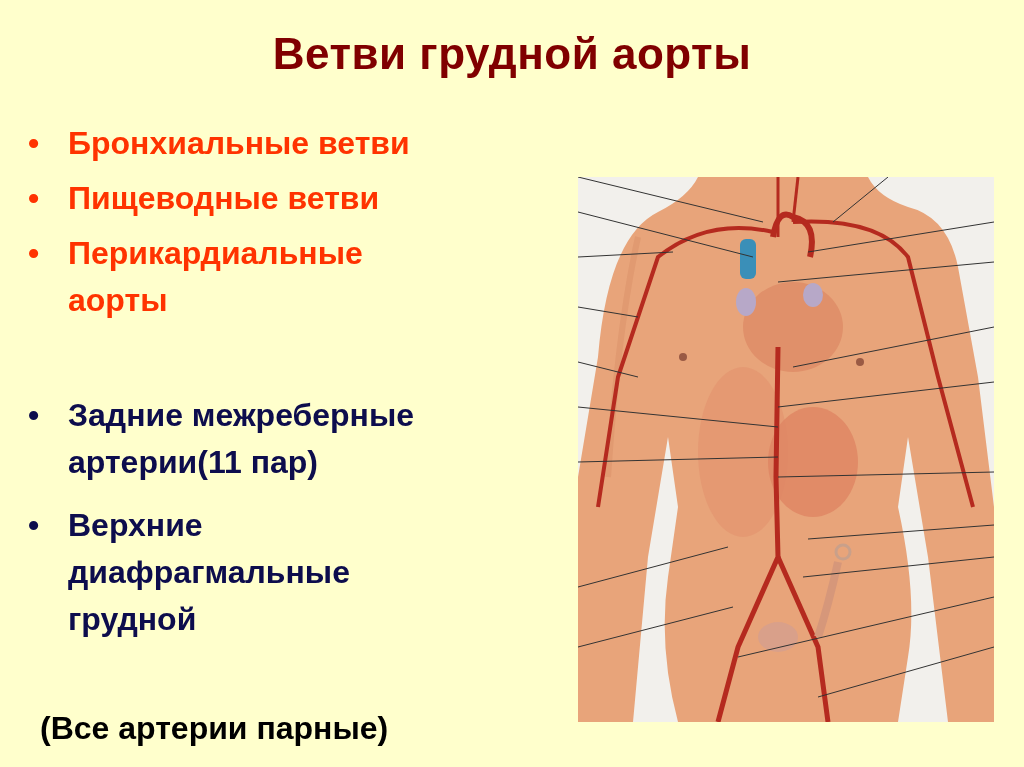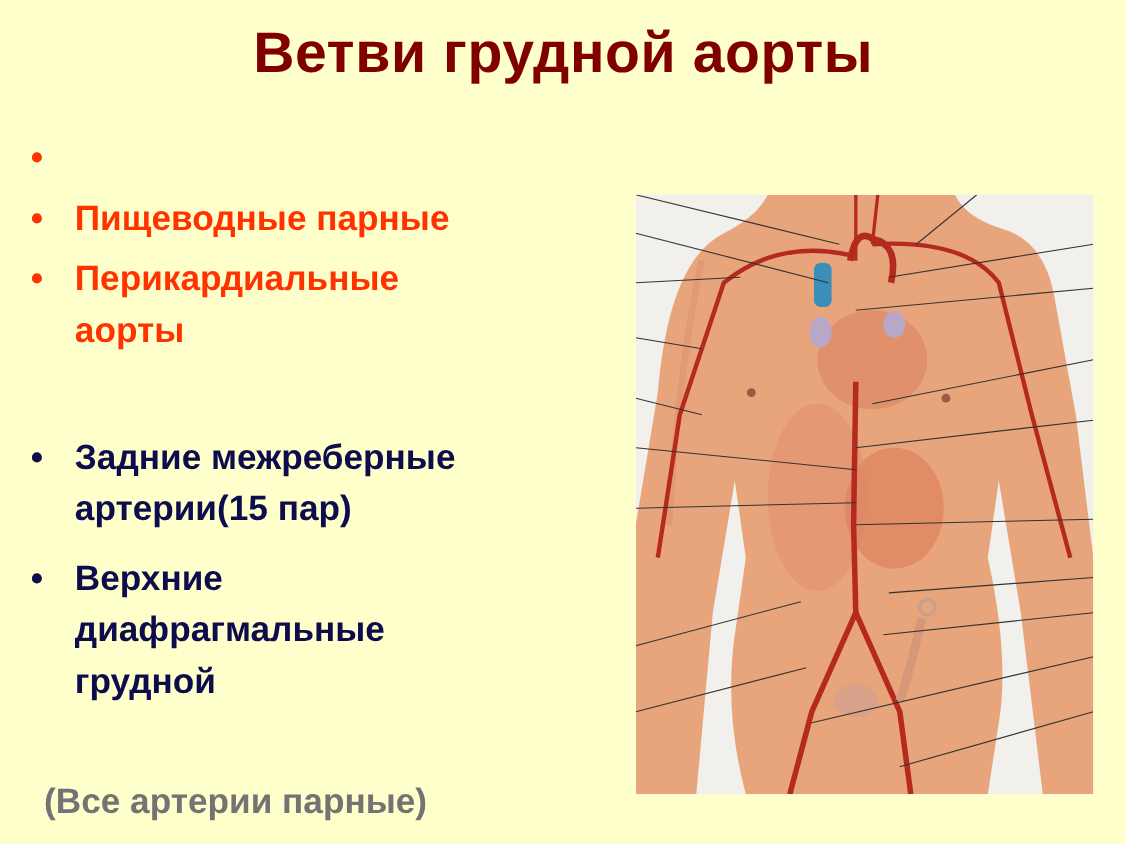--- a/index.html
+++ b/index.html
@@ -3,60 +3,61 @@
 <meta charset="utf-8">
 <style>
   html, body { margin:0; padding:0; }
   body {
     width:1024px; height:767px; overflow:hidden;
     background:#ffffcc;
     font-family:"Liberation Sans", sans-serif;
     position:relative;
   }
   .title {
-    position:absolute; left:0; top:18px; width:1024px; text-align:center;
-    font-size:52px; font-weight:bold; color:#800000; letter-spacing:0.5px;
+    position:absolute; left:0; top:29px; width:1024px; text-align:center;
+    font-size:44px; font-weight:bold; color:#800000; letter-spacing:0.5px;
   }
   .bullets { position:absolute; left:28px; top:120px; width:520px; }
   .bullet {
     position:absolute; font-size:32px; font-weight:bold; line-height:47px;
   }
   .bullet .dot { position:absolute; left:0; top:0; width:30px; }
   .bullet .text { display:block; margin-left:40px; }
   .red { color:#ff3300; }
   .navy { color:#0d0d4d; }
   .footnote {
-    position:absolute; left:40px; top:710px; font-size:32px; font-weight:bold; color:#737373;
+    position:absolute; left:40px; top:710px; font-size:32px; font-weight:bold; color:#000000;
   }
   .figure {
     position:absolute; left:578px; top:177px; width:416px; height:545px;
     background:#f2f0ec; overflow:hidden;
   }
   .figure svg { display:block; }
 </style>
 </head>
 <body>
 
 <div class="title">Ветви грудной аорты</div>
 
 <div class="bullets">
   <div class="bullet red" style="top:0px;">
     <span class="dot">•</span>
+    <span class="text">Бронхиальные ветви</span>
   </div>
   <div class="bullet red" style="top:55px;">
     <span class="dot">•</span>
-    <span class="text">Пищеводные парные</span>
+    <span class="text">Пищеводные ветви</span>
   </div>
   <div class="bullet red" style="top:110px; width:430px;">
     <span class="dot">•</span>
     <span class="text">Перикардиальные аорты</span>
   </div>
   <div class="bullet navy" style="top:272px; width:480px;">
     <span class="dot">•</span>
-    <span class="text">Задние межреберные артерии(15 пар)</span>
+    <span class="text">Задние межреберные артерии(11 пар)</span>
   </div>
   <div class="bullet navy" style="top:382px; width:420px;">
     <span class="dot">•</span>
     <span class="text">Верхние диафрагмальные грудной</span>
   </div>
 </div>
 
 <div class="footnote">(Все артерии парные)</div>
 
 <div class="figure">

